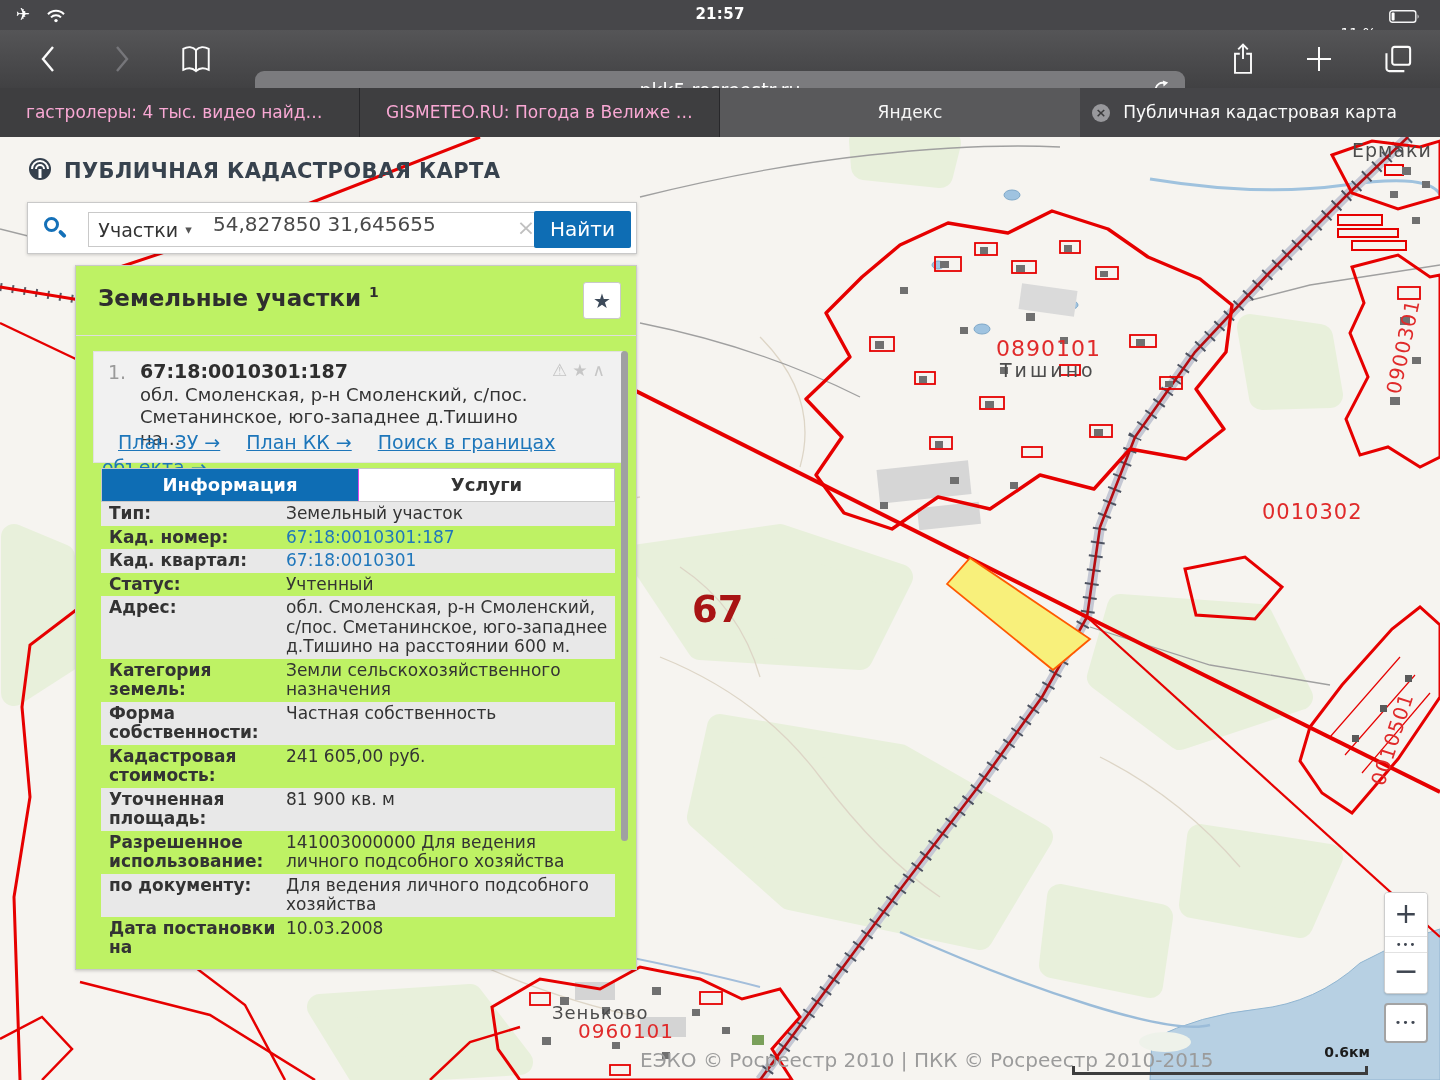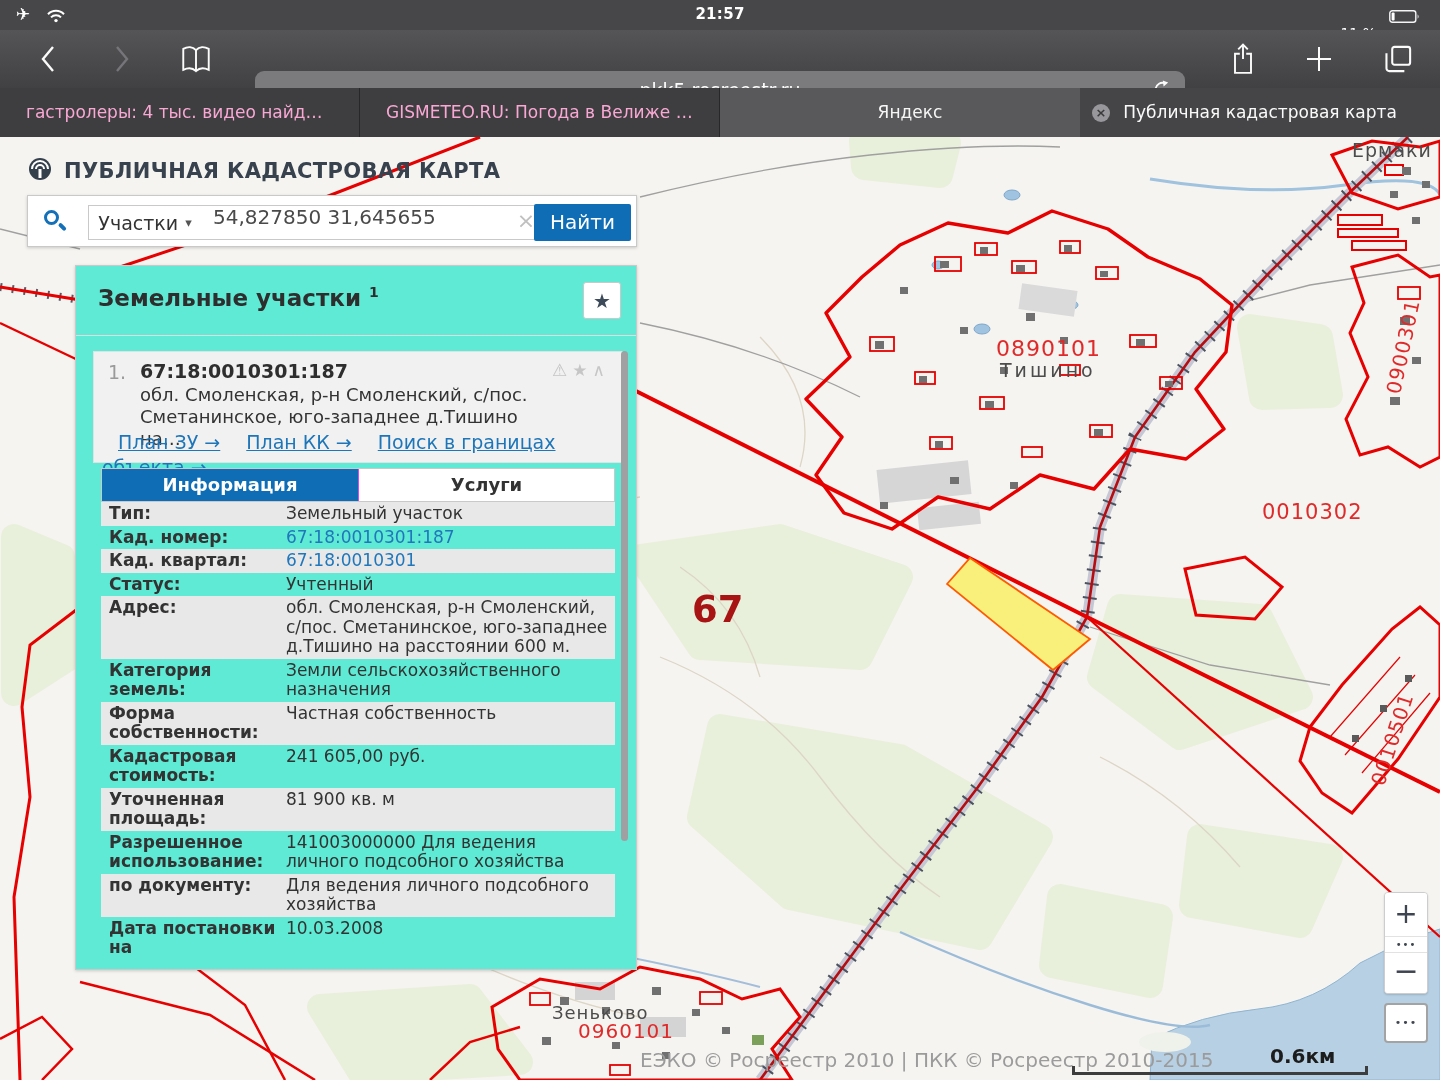--- a/index.html
+++ b/index.html
@@ -30,53 +30,53 @@
   .tab.t3 { background:#59595b; color:#f6f6f6;padding-left:46px; }
   .tab.t4 { background:#454548; color:#fafafa; }
   .tab-close { position:absolute; left:12px; top:16px; width:18px; height:18px; border-radius:50%;
     background:#98989c; color:#3a3a3c; font-size:13px; line-height:18px; text-align:center; font-weight:bold; }
 
   
   #map { position:absolute; left:0; top:137px; width:1440px; height:943px; background:#f6f4f0; }
   #map svg { display:block; }
 
   .map-attrib { position:absolute; left:640px; top:1048px; font-size:20px; color:#9b9b9b; z-index:10; }
-  .scale-label { position:absolute; left:1270px; top:1044px; width:100px; font-size:20px; font-weight:bold; color:#1c1c1c; z-index:10; }
+  .scale-label { position:absolute; left:1270px; top:1044px; width:100px; text-align:right; font-size:14px; font-weight:bold; color:#1c1c1c; z-index:10; }
   .scale-bar { position:absolute; left:1072px; top:1066px; width:296px; height:9px;
     border-left:3px solid #3d3d3d; border-right:3px solid #3d3d3d; border-bottom:3px solid #3d3d3d; z-index:10; }
 
   
   #zoomstack { position:absolute; left:1384px; top:892px; width:44px; background:#fff;
     border:1px solid #cdcdcd; border-radius:4px; overflow:hidden; z-index:10; box-shadow:0 1px 2px rgba(0,0,0,.15); }
   .zbtn { height:43px; text-align:center; font-size:28px; color:#3e4550; line-height:41px; background:#fff; }
   .zmid { height:17px; text-align:center; font-size:10px; letter-spacing:1px; color:#3e4550; line-height:15px;
     border-top:1px solid #e2e2e2; border-bottom:1px solid #e2e2e2; background:#fff; }
   #morebox { position:absolute; left:1384px; top:1003px; width:44px; height:40px; background:#fff;
     border:2px solid #a3a3a3; border-radius:4px; text-align:center; font-size:11px; letter-spacing:1px;
     color:#3e4550; line-height:36px; z-index:10; }
 
   
   #logo { position:absolute; left:28px; top:155px; display:flex; align-items:center; z-index:20; }
   #logo .ttl { margin-left:10px; font-size:21px; font-weight:bold; color:#37424e; letter-spacing:.4px; }
 
-  #searchbox { position:absolute; left:27px; top:195px; width:610px; height:52px; background:#fff;
+  #searchbox { position:absolute; left:27px; top:202px; width:610px; height:52px; background:#fff;
     border:1px solid #c9c9c9; z-index:20; box-shadow:0 1px 3px rgba(0,0,0,.18); }
   .mag { position:absolute; left:16px; top:14px; width:24px; height:24px; }
   .mag .lens { position:absolute; left:0; top:0; width:15px; height:15px; border:3.5px solid #1470b8; border-radius:50%; }
   .mag .handle { position:absolute; left:14px; top:15px; width:9px; height:3.5px; background:#1470b8; transform:rotate(45deg); border-radius:2px; }
   .sel { position:absolute; left:60px; top:9px; width:114px; height:35px; border:1px solid #c9c9c9;
     font-size:19px; color:#333; display:flex; align-items:center; justify-content:center; gap:7px; background:#fff; }
   .sel .caret { font-size:13px; color:#555; }
   #searchbox input { position:absolute; left:173px; top:9px; width:334px; height:35px; border:1px solid #c9c9c9;
     border-left:none; font-size:20px; color:#4a4a4a; padding:0 30px 12px 12px; font-family:inherit; outline:none; }
   .clearx { position:absolute; left:486px; top:13px; width:24px; height:24px; color:#c0c0c0; font-size:22px; line-height:24px; text-align:center; }
   .findbtn { position:absolute; left:506px; top:8px; width:97px; height:37px; background:#0e6db4; color:#fff;
     font-size:20px; text-align:center; line-height:37px; border-radius:2px; }
 
-  #panel { position:absolute; left:75px; top:265px; width:562px; height:705px; background:#5eead4;
+  #panel { position:absolute; left:75px; top:265px; width:562px; height:705px; background:#bef264;
     border:1px solid #c9c9c9; z-index:20; overflow:hidden; box-shadow:0 1px 3px rgba(0,0,0,.18); }
   .p-head { position:absolute; left:0; top:0; width:100%; height:70px; border-bottom:1px solid #dedede; }
   .p-title { position:absolute; left:22px; top:18px; font-size:23px; font-weight:bold; color:#2e2e2e; }
   .p-title sup { font-size:14px; font-weight:bold; }
   .star-btn { position:absolute; left:507px; top:16px; width:38px; height:37px; border:1px solid #c9c9c9;
     border-radius:3px; text-align:center; line-height:36px; font-size:20px; color:#3d4a5a; background:#fff; }
 
   .card { position:absolute; left:17px; top:85px; width:530px; height:112px; background:#f1f1f1; border:1px solid #e1e1e1; padding:8px 12px 0 14px; }
   .card .idx { position:absolute; left:14px; top:9px; font-size:19px; color:#9a9a9a; }
   .card .num { position:absolute; left:46px; top:8px; font-size:19px; font-weight:bold; color:#2e2e2e; }

